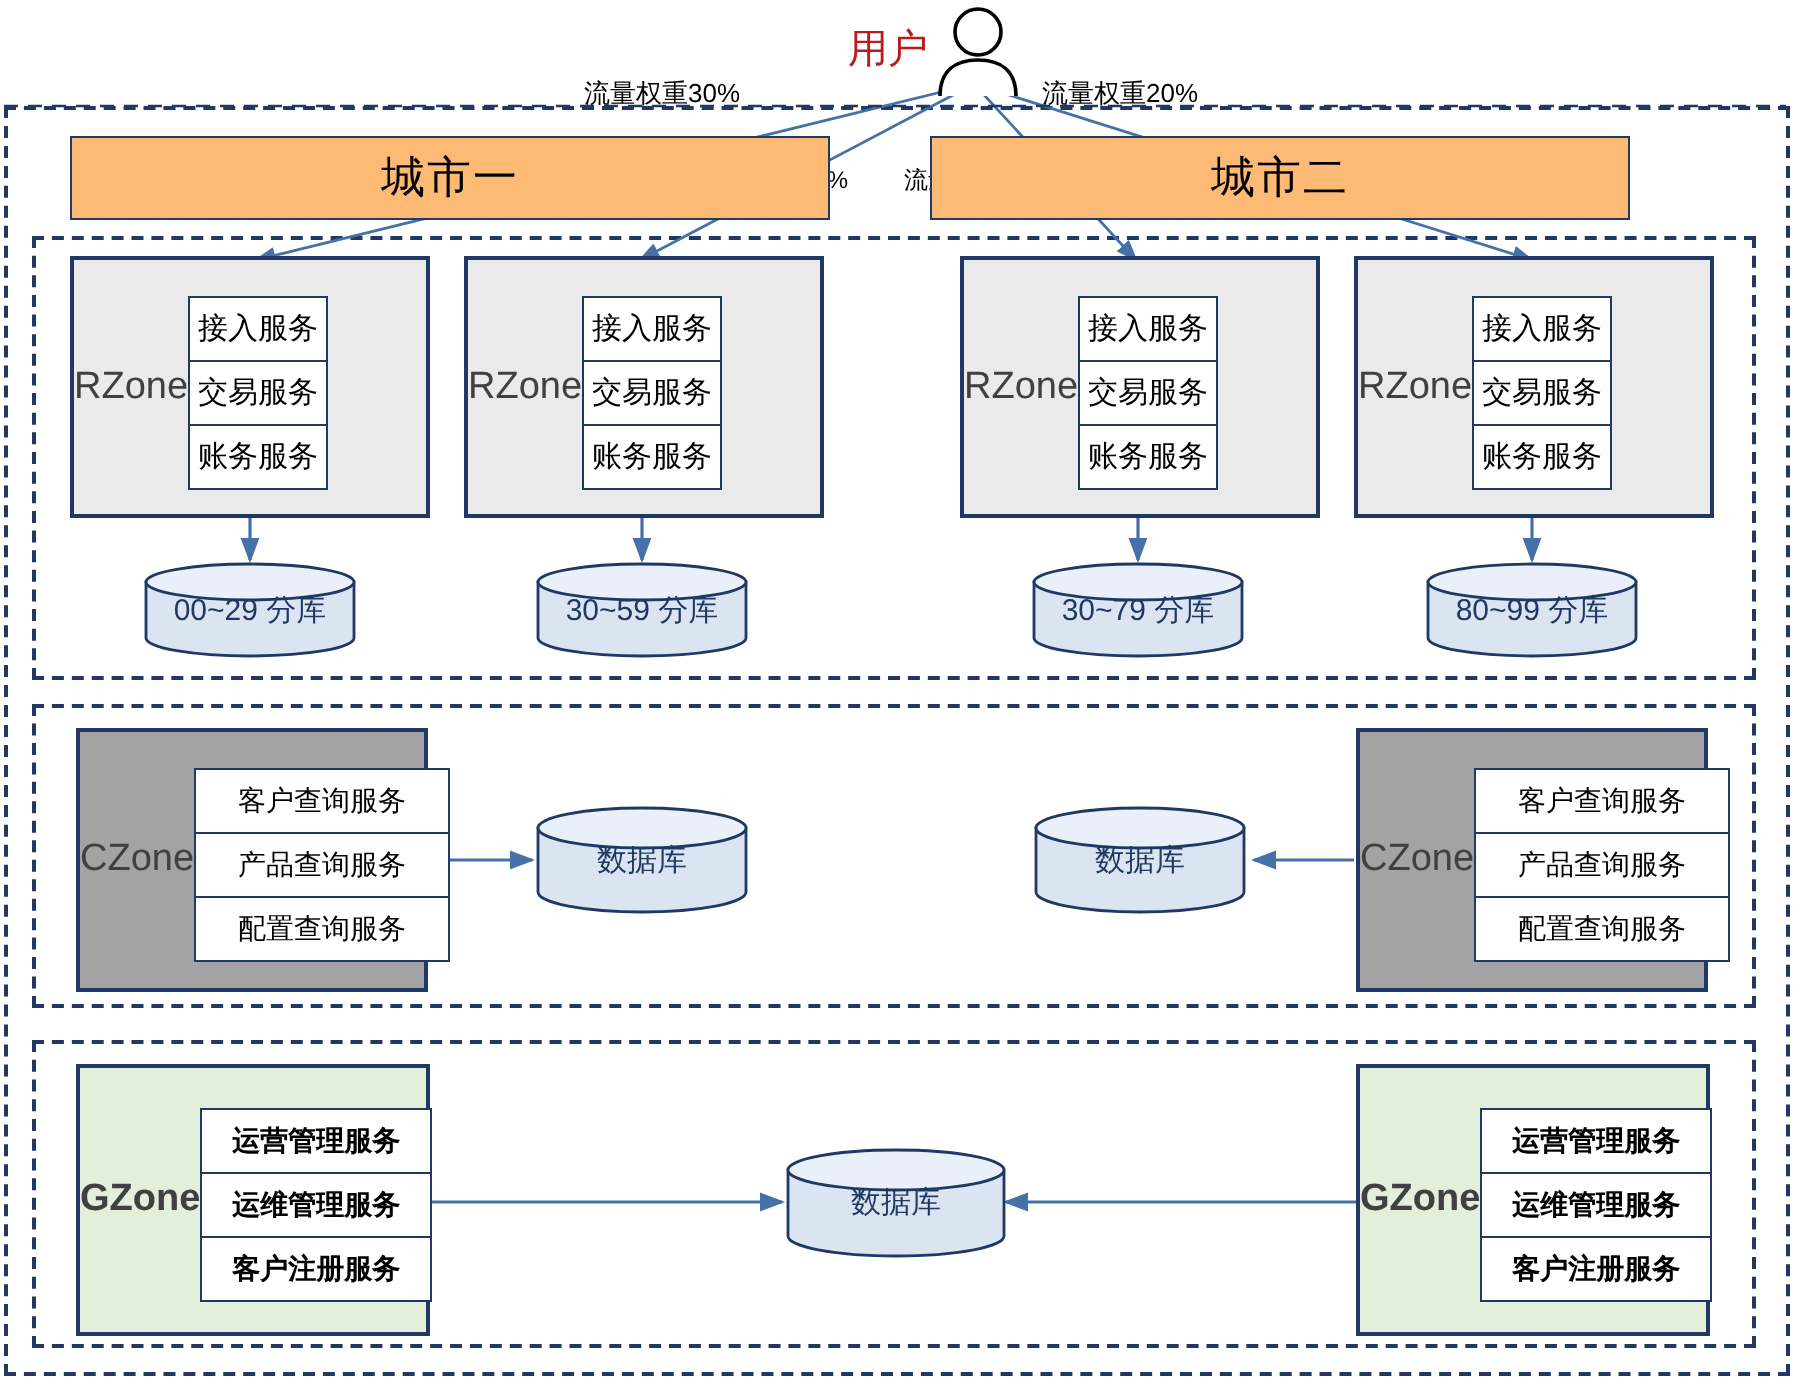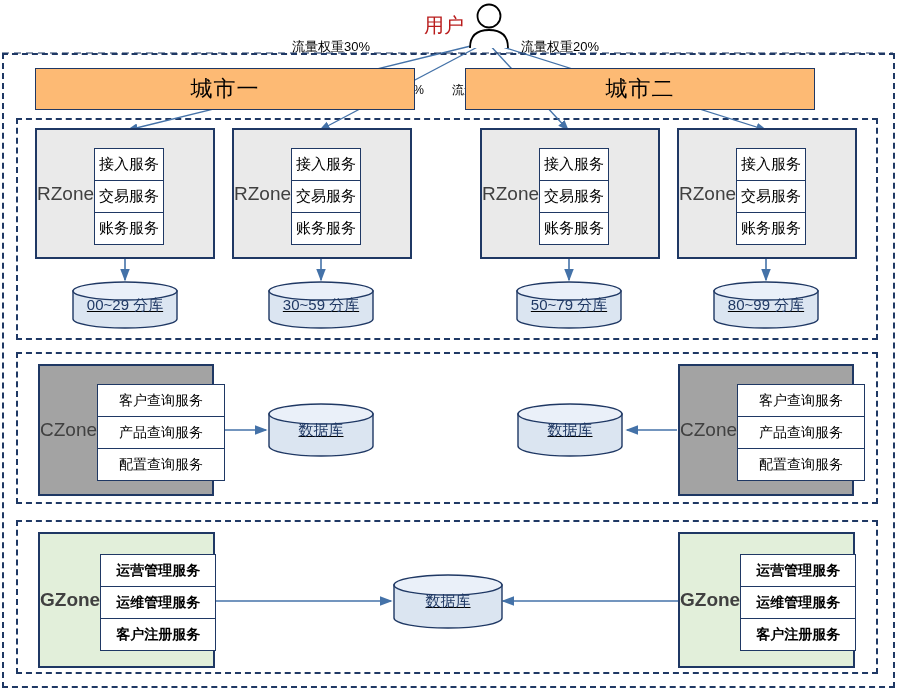--- a/index.html
+++ b/index.html
@@ -65,21 +65,21 @@
   .rzone{background:#eaeaea;}
   .rzone .svc{width:68px;height:31px;font-size:15px;}
   .czone{background:#a3a3a3;}
   .czone .svc{width:126px;height:31px;}
   .gzone{background:#e2efda;font-weight:bold;}
   .gzone .svc{width:114px;height:31px;}
 
   
   .cyl{
     position:absolute;
-    display:flex;align-items:center;justify-content:center;text-decoration:underline;
+    display:flex;align-items:center;justify-content:center;
   }
   .cyl svg{position:absolute;left:0;top:0;}
   .cyl .cyl-label{
     position:relative;z-index:2;
     font-size:15px;color:#1f3864;
     white-space:nowrap;
   }
 
   
   .user-wrap{left:424px;top:2px;width:120px;height:46px;
@@ -213,21 +213,21 @@
       <path d="M2,10 L2,38 A52,9 0 0 0 106,38 L106,10 Z" fill="#dbe5f1" stroke="#1f3864" stroke-width="1.4"></path>
       <ellipse cx="54" cy="10" rx="52" ry="9" fill="#eaf0f9" stroke="#1f3864" stroke-width="1.4"></ellipse>
     </svg>
     <span class="cyl-label">30~59 分库</span>
   </div>
   <div class="cyl" style="left:515px;top:281px;width:108px;height:48px;">
     <svg width="108" height="48" viewBox="0 0 108 48">
       <path d="M2,10 L2,38 A52,9 0 0 0 106,38 L106,10 Z" fill="#dbe5f1" stroke="#1f3864" stroke-width="1.4"></path>
       <ellipse cx="54" cy="10" rx="52" ry="9" fill="#eaf0f9" stroke="#1f3864" stroke-width="1.4"></ellipse>
     </svg>
-    <span class="cyl-label">50~79 分库</span>
+    <span class="cyl-label">30~79 分库</span>
   </div>
   <div class="cyl" style="left:712px;top:281px;width:108px;height:48px;">
     <svg width="108" height="48" viewBox="0 0 108 48">
       <path d="M2,10 L2,38 A52,9 0 0 0 106,38 L106,10 Z" fill="#dbe5f1" stroke="#1f3864" stroke-width="1.4"></path>
       <ellipse cx="54" cy="10" rx="52" ry="9" fill="#eaf0f9" stroke="#1f3864" stroke-width="1.4"></ellipse>
     </svg>
     <span class="cyl-label">80~99 分库</span>
   </div>
 
   <div class="abs zone czone" style="left:38px;top:364px;width:176px;height:132px;">

